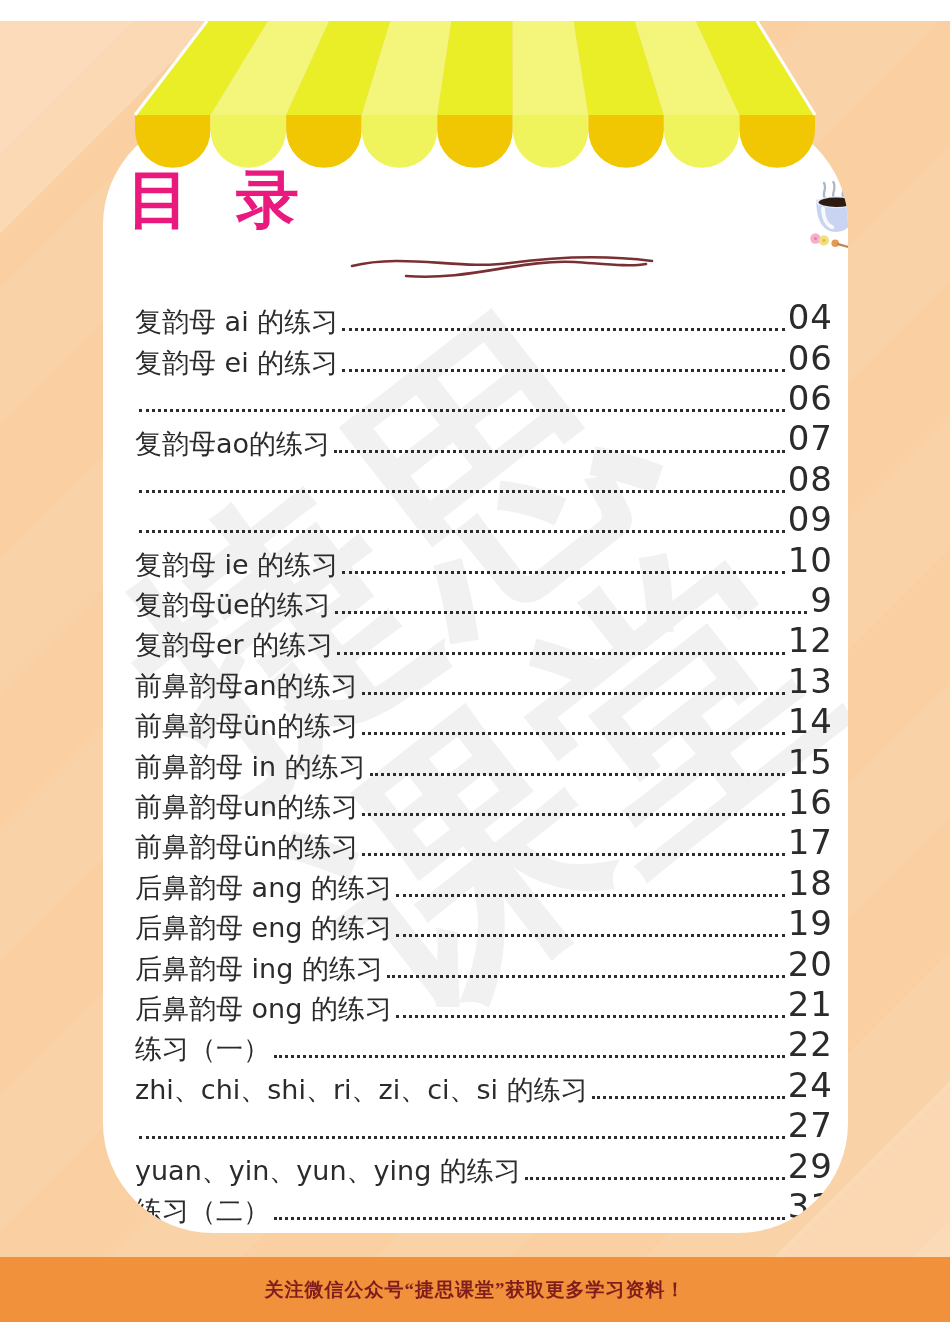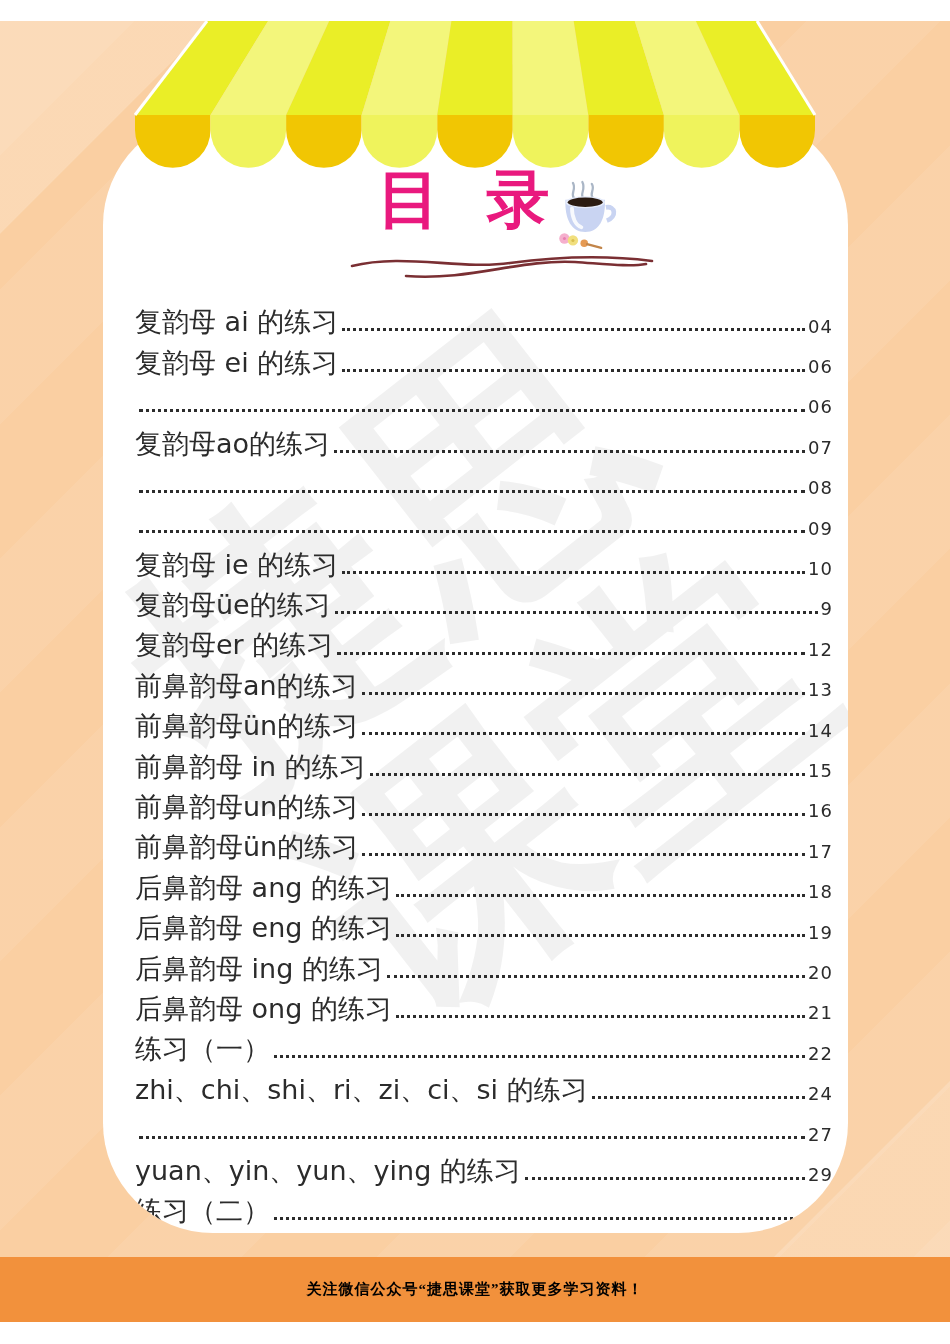--- a/index.html
+++ b/index.html
@@ -26,48 +26,48 @@
     position:absolute;top:250px;left:100px;width:570px;
     font-size:272px;line-height:1.08;font-weight:700;
     color:#000;opacity:0.05;transform:rotate(-38deg);
     pointer-events:none;z-index:1;word-break:break-all;
   }
   
   #awning{position:absolute;left:0;top:21px;width:950px;height:147px;z-index:3;}
   
   .title-block{
     position:absolute;top:52px;left:0;right:0;z-index:2;
-    display:flex;justify-content:center;align-items:flex-end;
+    display:flex;justify-content:space-between;align-items:flex-end;
     transform:translateX(24px);
   }
   .title-block h1{
     margin:0;font-size:63px;line-height:1.05;font-weight:900;
     color:#E9197E;word-spacing:20px;letter-spacing:2px;
   }
   .cup{width:66px;height:74px;margin:0 0 -18px 4px;}
   .swoosh{
     position:absolute;top:134px;left:50%;z-index:2;
     transform:translateX(-50%) translateX(28px);
   }
   
   .toc{position:absolute;top:182px;left:32px;right:15px;z-index:2;}
   .row{display:flex;align-items:flex-end;height:40.4px;}
   .row .t{font-size:27px;line-height:1.15;color:#2B2B2B;white-space:nowrap;}
   .row .leader{
     flex:1;border-bottom:3px dotted #2c2c2c;margin:0 3px 6px 4px;min-width:20px;
   }
-  .row .p{font-size:18px;line-height:1.15;color:#2B2B2B;letter-spacing:1px;}
+  .row .p{font-size:34px;line-height:1.15;color:#2B2B2B;letter-spacing:1px;}
   
   .footer-band{
     position:absolute;left:0;right:0;bottom:22px;height:65px;
     background:#F2913C;display:flex;align-items:center;justify-content:center;
   }
   .footer-band .notice{
     font-family:"Liberation Serif","DejaVu Serif",serif;
-    font-size:15px;font-weight:600;color:#000000;letter-spacing:1px;
+    font-size:19px;font-weight:600;color:#7f1d1d;letter-spacing:1px;
   }
 </style>
 </head>
 <body>
 
 <div class="bg-peach"></div>
 
 <div class="card">
   <div class="watermark">捷思课堂</div>
 

